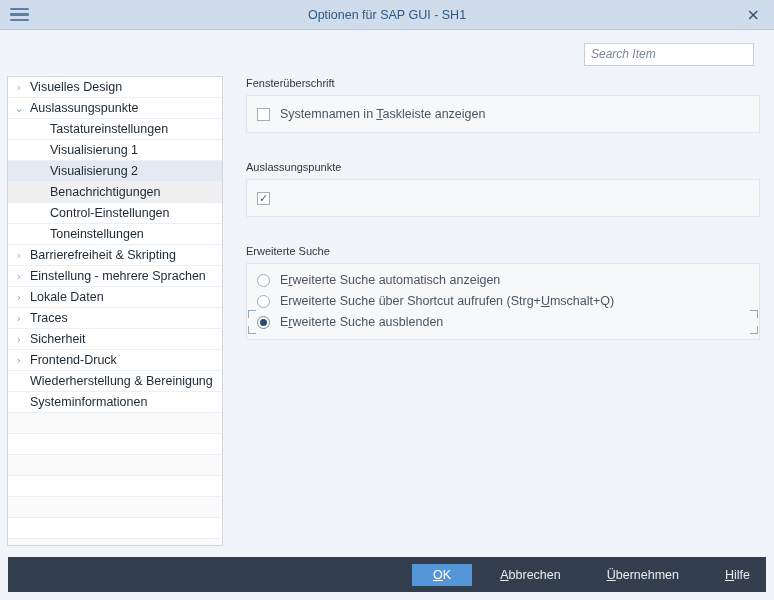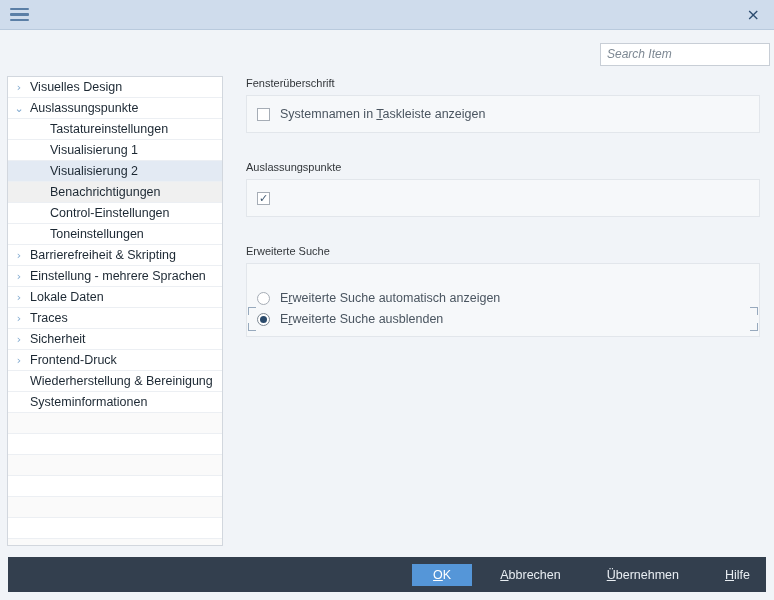--- a/index.html
+++ b/index.html
@@ -43,21 +43,21 @@
     margin-left: auto; margin-right: 14px;
     font-size: 16px; color: #2d4d70;
     cursor: pointer; line-height: 1;
     font-family: "DejaVu Sans", sans-serif;
   }
 
   
   .searchrow {
     height: 32px; min-height: 32px;
     display: flex; align-items: center; justify-content: flex-end;
-    padding-right: 4px; padding-top: 8px;
+    padding-right: 20px; padding-top: 8px;
   }
   .search-input {
     width: 156px; height: 21px;
     border: 1px solid #c8ced6;
     background: #ffffff;
     font-size: 12px; font-style: italic;
     color: #6b7682;
     padding: 0 6px;
     outline: none;
     font-family: "Liberation Sans", sans-serif;
@@ -116,21 +116,21 @@
     color: #32363a;
     margin: 6px 0 6px 0;
   }
   .group-title.first { margin-top: 1px; }
   .group-box {
     border: 1px solid #e2e6eb;
     background: #f6f8fa;
     padding: 8px 10px;
     margin-bottom: 28px;
   }
-  .group-box.radio-box { padding: 24px 10px 7px 10px; position: relative; }
+  .group-box.radio-box { padding: 6px 10px 7px 10px; position: relative; }
 
   .opt-row {
     display: flex; align-items: center;
     min-height: 20px;
     font-size: 12.5px; color: #4a5560;
     cursor: pointer;
     position: relative;
   }
   .opt-row + .opt-row { margin-top: 1px; }
 
@@ -216,20 +216,21 @@
 <body>
 
 <div id="app">
 
   <div class="titlebar">
     <div class="hamburger">
       <span></span>
       <span></span>
       <span></span>
     </div>
+    <div class="title-text">Optionen für SAP GUI - SH1</div>
     <div class="close-btn">×</div>
   </div>
 
   <div class="searchrow">
     <input class="search-input" type="text" placeholder="Search Item" style="">
   </div>
 
   <div class="body">
     <div class="sidebar" id="sidebar">
         <div class="tree-row">
@@ -320,20 +321,24 @@
             </span>
           </div>
         </div>
         <div class="group-title">Erweiterte Suche</div>
         <div class="group-box radio-box">
           <div class="opt-row">
             <span class="radio"></span>
             <span class="opt-label">E<u>r</u>weiterte Suche automatisch anzeigen</span>
           </div>
           <div class="opt-row">
+            <span class="radio"></span>
+            <span class="opt-label">Erweiterte Suche über Shortcut aufrufen (Strg+<u>U</u>mschalt+Q)</span>
+          </div>
+          <div class="opt-row">
             <span class="radio selected">
               <span class="dot"></span>
             </span>
             <span class="opt-label">E<u>r</u>weiterte Suche ausblenden</span>
             <span class="focus-frame">
               <i class="tl"></i>
               <i class="tr"></i>
               <i class="bl"></i>
               <i class="br"></i>
             </span>

